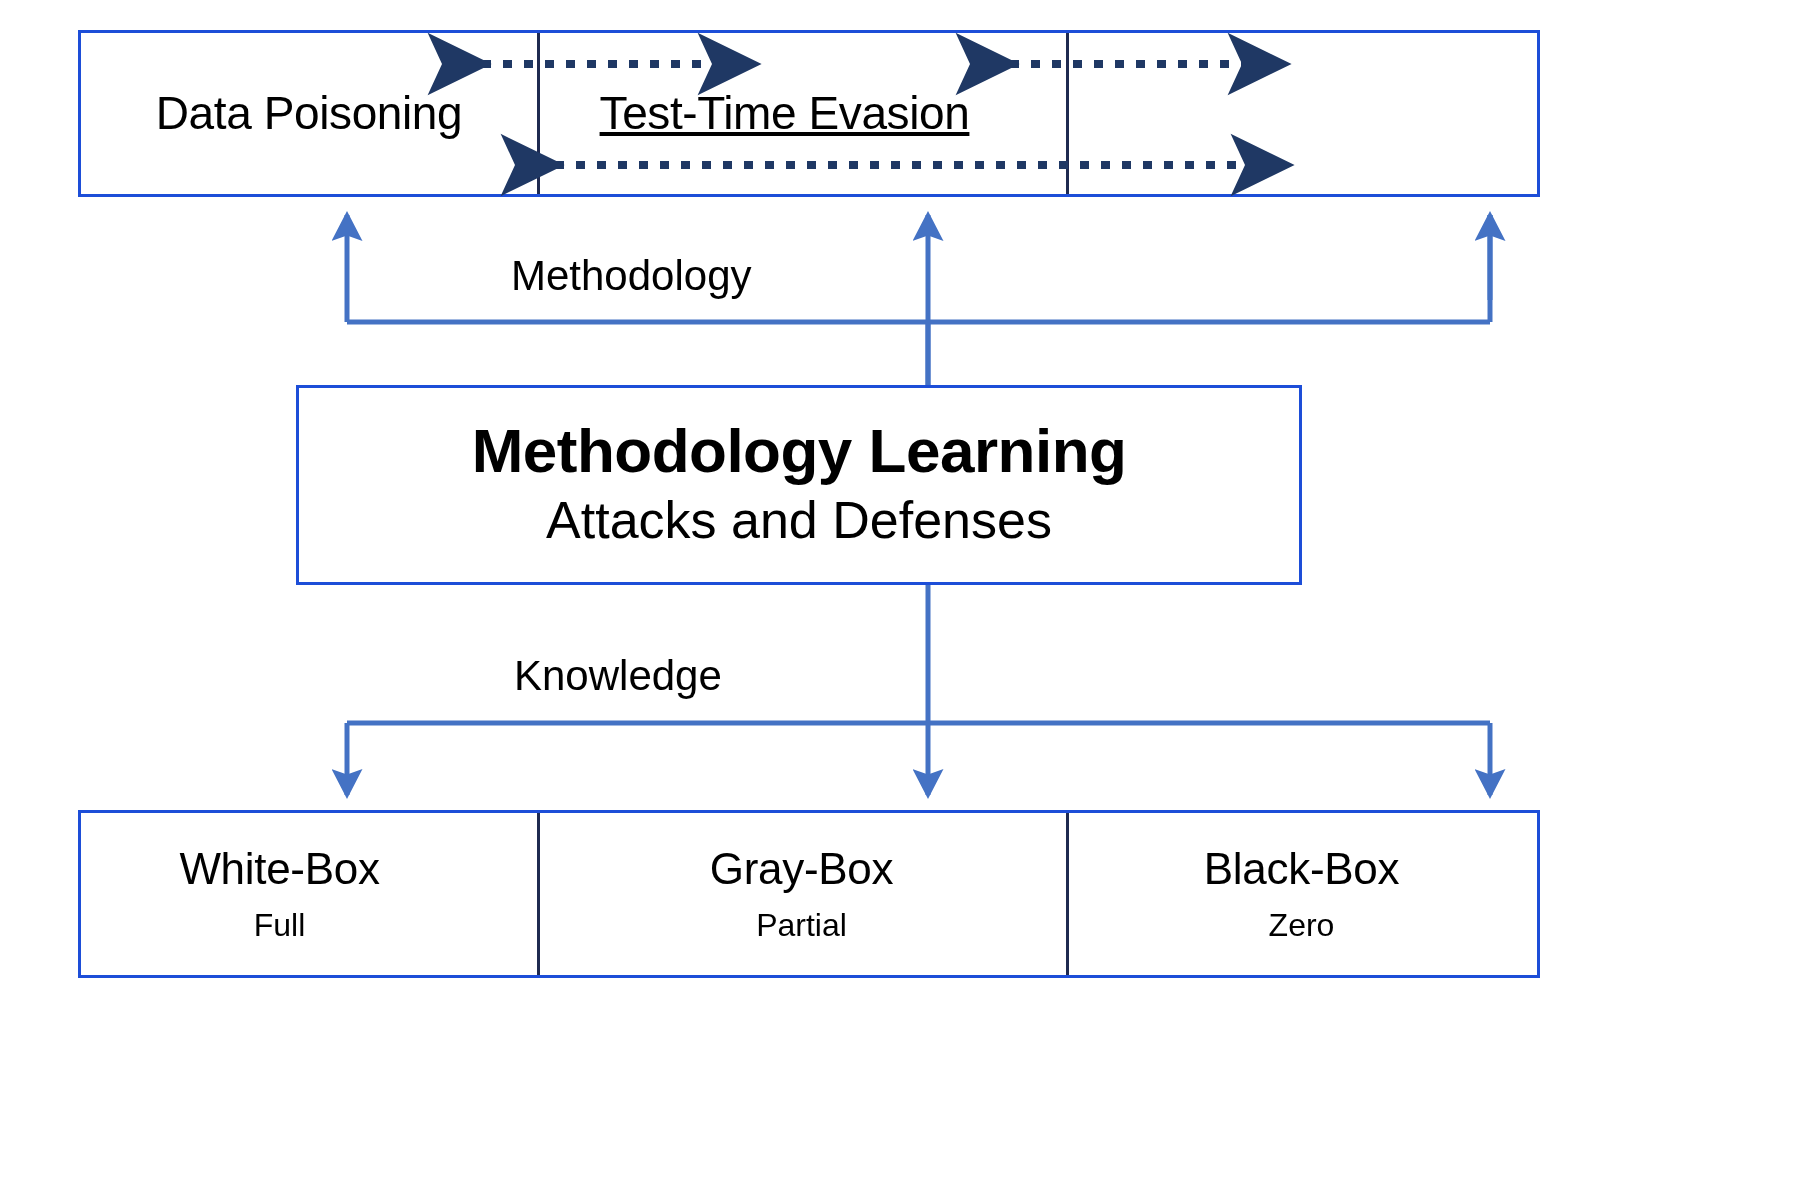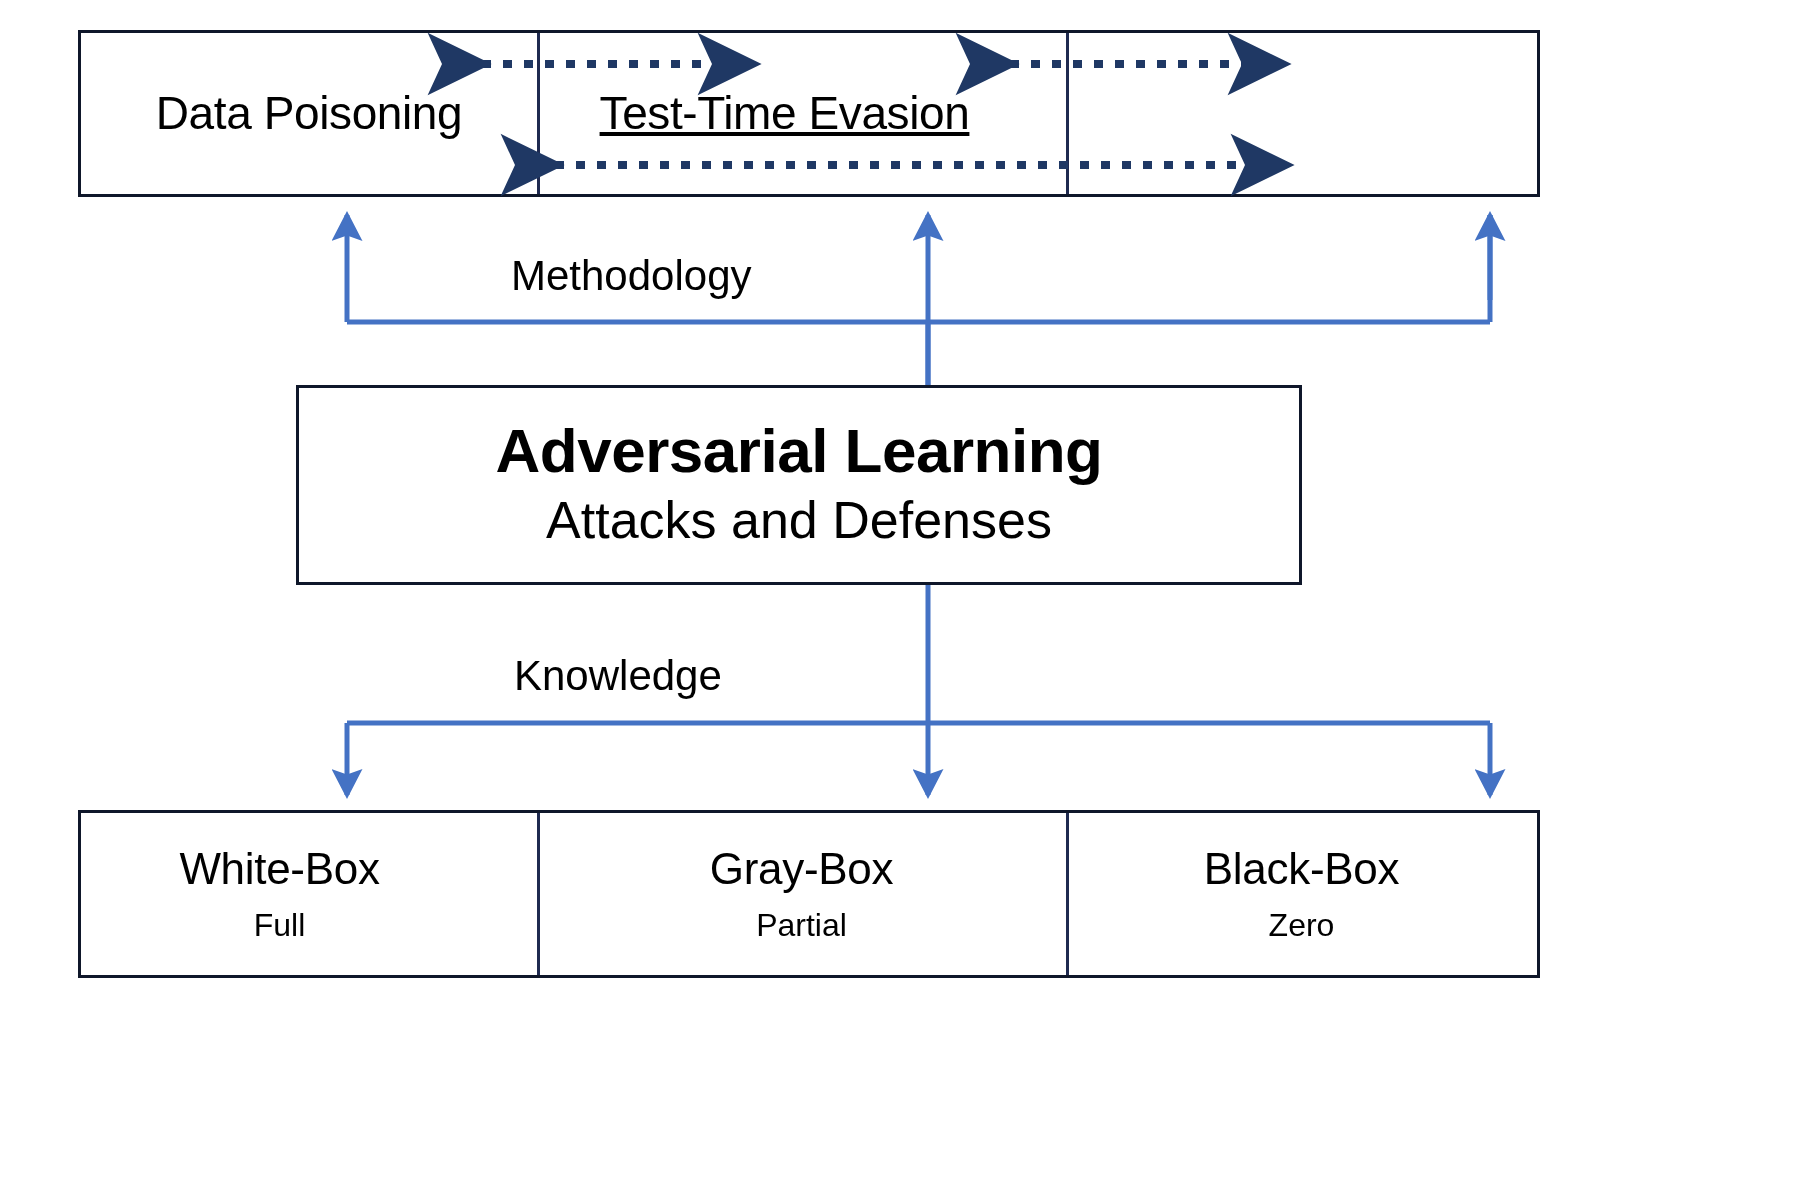--- a/index.html
+++ b/index.html
@@ -18,21 +18,21 @@
     position: relative;
     width: 1800px;
     height: 1177px;
     background: #ffffff;
   }
 
   
   .box {
     position: absolute;
     box-sizing: border-box;
-    border: 3px solid #0f172a;
+    border: 3px solid #1d4ed8;
     background: #ffffff;
     display: flex;
     flex-direction: column;
     align-items: center;
     justify-content: center;
     text-align: center;
   }
   .cell {
     position: absolute;
     box-sizing: border-box;
@@ -136,21 +136,21 @@
       <span class="top-label">Data Poisoning</span>
     </div>
 
     <div class="cell" style="left:456px; top:0px; width:495px; height:100%;text-decoration:underline;">
       <span class="top-label">Test-Time Evasion</span>
     </div>
 
   </div>
 
   <div class="box" id="mid-box">
-    <span id="mid-title">Adversarial Learning</span>
+    <span id="mid-title">Methodology Learning</span>
     <span id="mid-sub">Attacks and Defenses</span>
   </div>
 
   <div class="box" id="bottom-row">
     <div class="top-divider" style="left: 456px;"></div>
     <div class="top-divider" style="left: 985px;"></div>
 
     <div class="cell" style="left:0px; top:0px; width:397px; height:100%;">
       <span class="bot-title">White-Box</span>
       <span class="bot-sub">Full</span>

